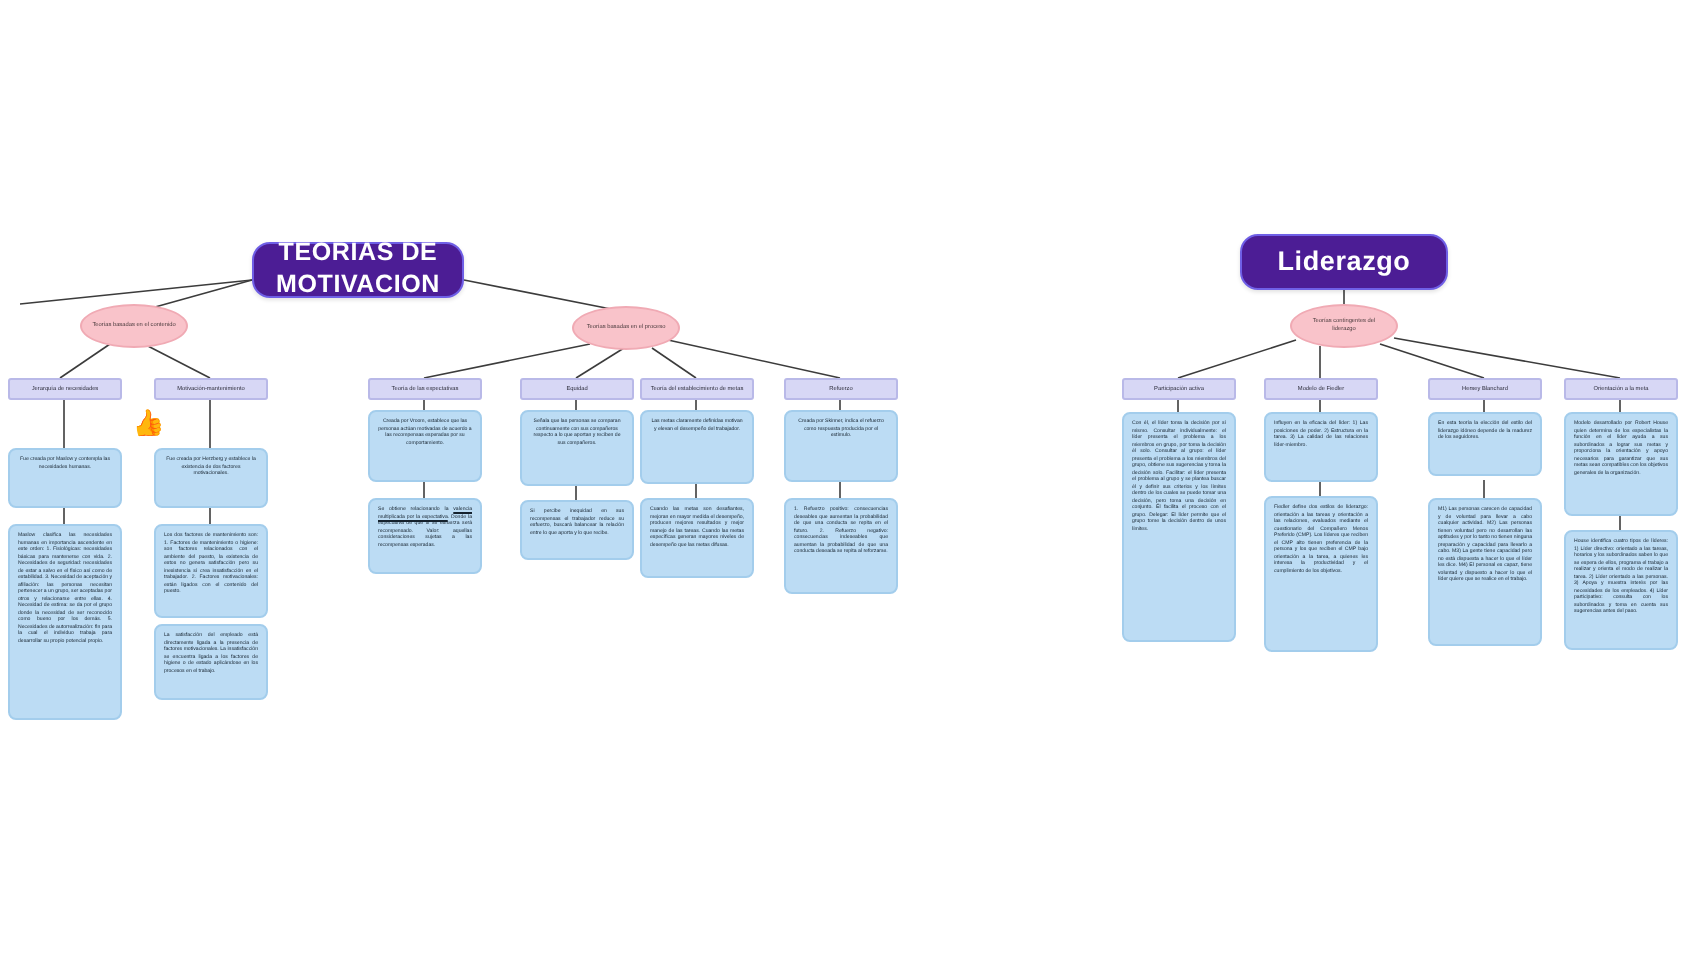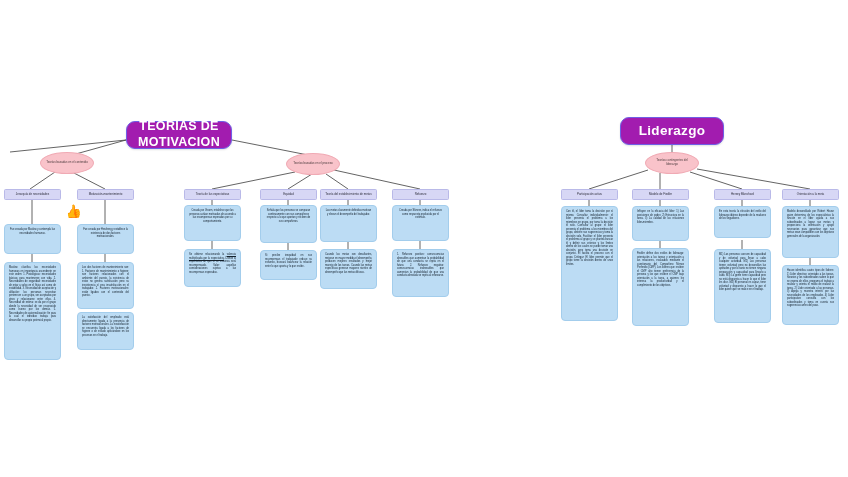--- a/index.html
+++ b/index.html
@@ -7,21 +7,21 @@
        font-family:"Liberation Sans", sans-serif;
        -webkit-font-smoothing:antialiased;}
   #canvas{position:relative;width:848px;height:477px;background:#ffffff;}
   svg#wires{position:absolute;left:0;top:0;width:848px;height:477px;overflow:visible;}
   svg#wires line{stroke:#3c3c3c;stroke-width:0.8;}
 
   .node{position:absolute;box-sizing:border-box;}
 
   
   .title-box{
-    background:#a21caf;border:1px solid #6f5fe6;border-radius:9px;
+    background:#4c1d95;border:1px solid #6f5fe6;border-radius:9px;
     color:#ffffff;display:flex;align-items:center;justify-content:center;
     text-align:center;font-weight:bold;line-height:1.25;
     box-shadow:0 1px 2px rgba(0,0,0,.12);
   }
   .title-box.t1{font-size:12.5px;letter-spacing:.3px;}
   .title-box.t2{font-size:13.5px;letter-spacing:.3px;}
 
   
   .ellipse{
     background:#f9c3ca;border:1px solid #f0aab4;border-radius:50%;

